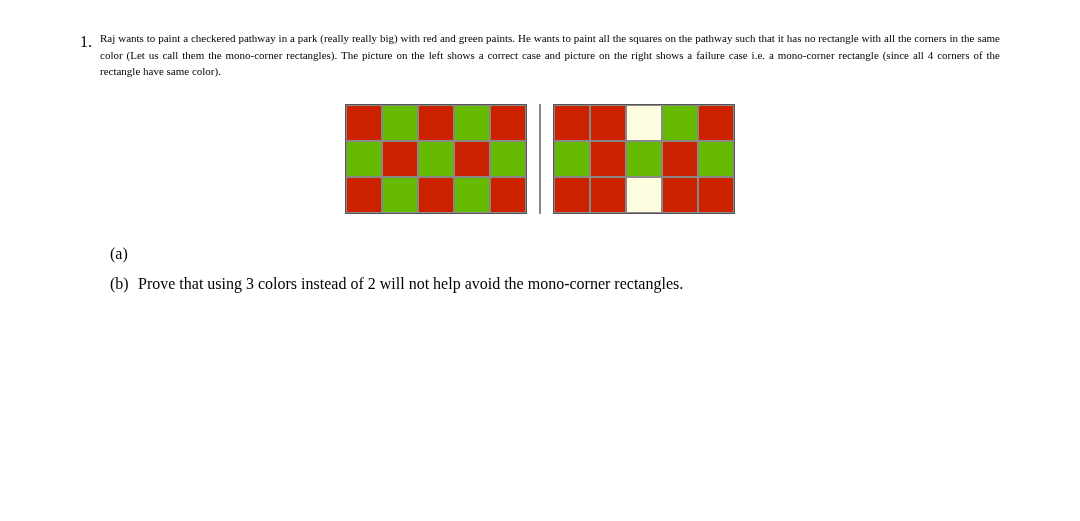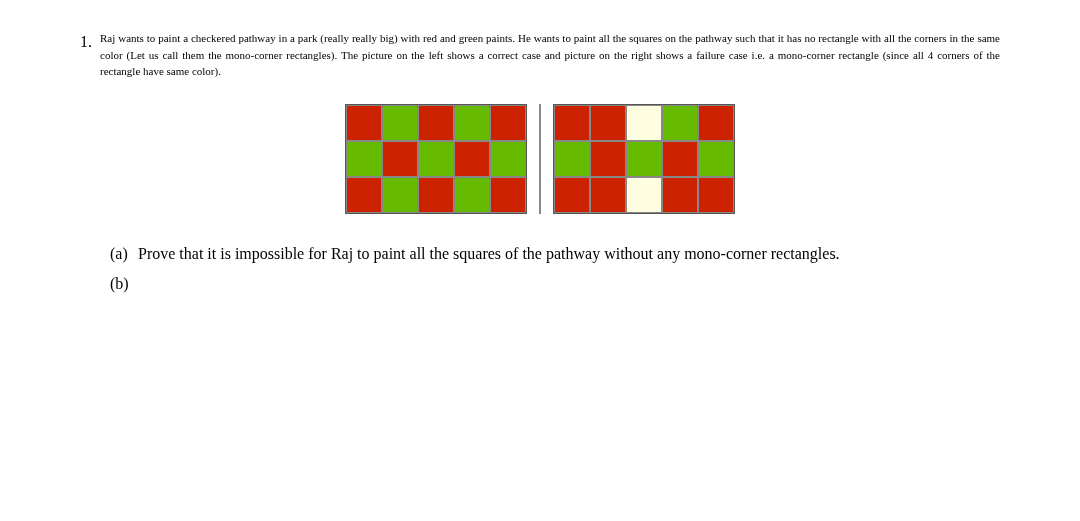--- a/index.html
+++ b/index.html
@@ -152,19 +152,19 @@
           <div class="cell cell-cream"></div>
           <div class="cell cell-red"></div>
           <div class="cell cell-red"></div>
         </div>
     </div>
   </div>
 
   <div class="subparts">
     <div class="subpart">
       <span class="subpart-label">(a)</span>
-      <span class="subpart-text">Prove that it is impossible for Raj to paint all the squares of the pathway without any mono-corner rectangles.</span>
     </div>
     <div class="subpart">
       <span class="subpart-label">(b)</span>
+      <span class="subpart-text">Prove that using 3 colors instead of 2 will not help avoid the mono-corner rectangles.</span>
     </div>
   </div>
 </div>
 
 </body></html>

